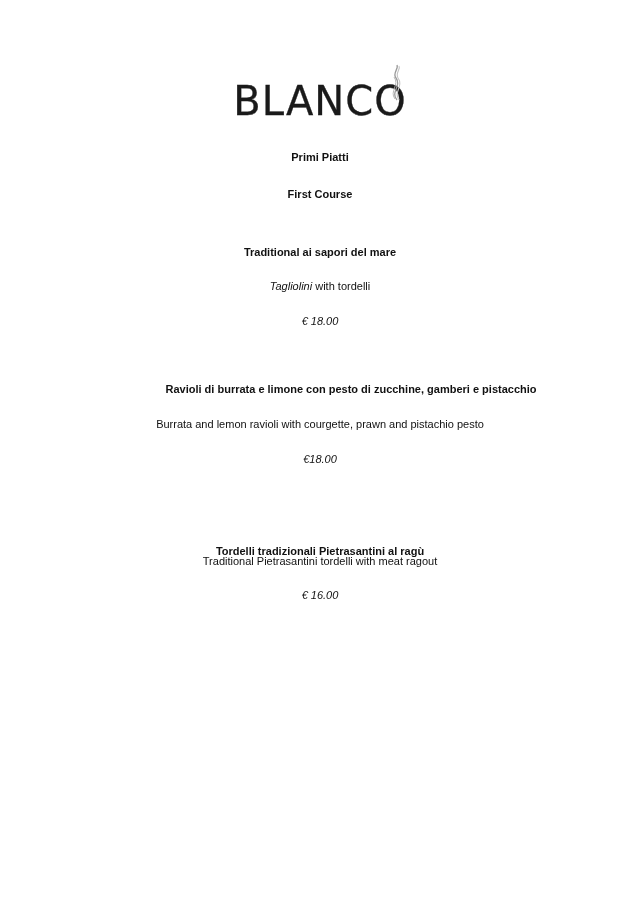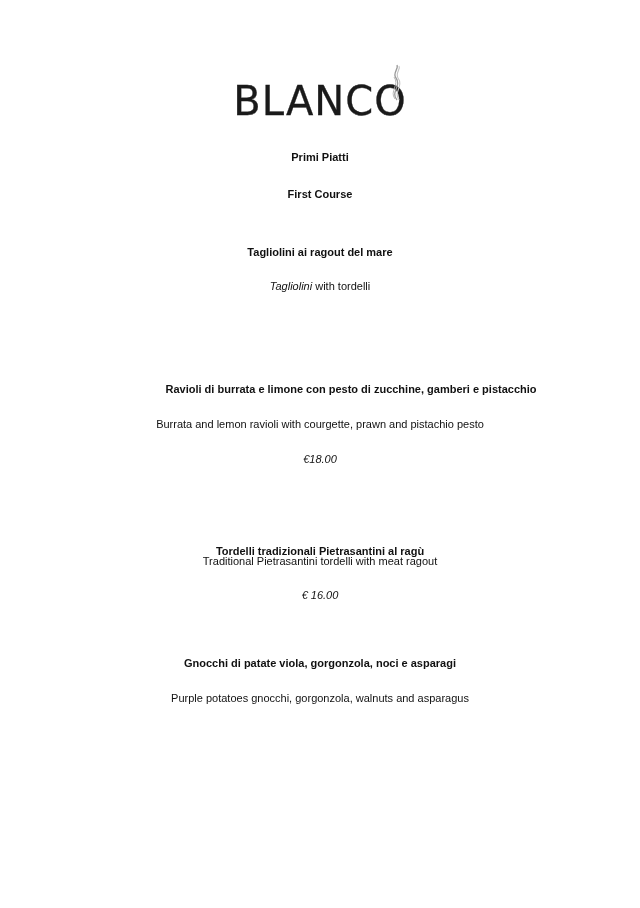--- a/index.html
+++ b/index.html
@@ -77,29 +77,28 @@
         <path d="M9 36 C 2 28, 14 22, 8 14 C 4 9, 11 5, 9 1" fill="none" stroke="#9a9a9a" stroke-width="1.3"></path>
         <path d="M11 36 C 5 28, 16 22, 10 14 C 7 9, 13 5, 11 2" fill="none" stroke="#c4c4c4" stroke-width="1.1"></path>
         <path d="M7 35 C 1 27, 12 21, 6 13" fill="none" stroke="#b0b0b0" stroke-width="0.9"></path>
       </svg>
     </div>
   </div>
 
   <div class="line bold" style="top:148px;">Primi Piatti</div>
   <div class="line bold" style="top:185px;">First Course</div>
 
-  <div class="line bold" style="top:243px;">Tagliolini ai ragout del mare</div>
+  <div class="line bold" style="top:243px;">Traditional ai sapori del mare</div>
   <div class="line" style="top:277px;">
     <span class="italic">Tagliolini</span><span> with tordelli</span>
   </div>
+  <div class="line italic" style="top:312px;">€ 18.00</div>
 
   <div class="line bold" style="top:380px;margin-left:31px;">Ravioli di burrata e limone con pesto di zucchine, gamberi e pistacchio</div>
   <div class="line" style="top:415px;">Burrata and lemon ravioli with courgette, prawn and pistachio pesto</div>
   <div class="line italic" style="top:450px;">€18.00</div>
 
   <div class="line bold" style="top:542px;">Tordelli tradizionali Pietrasantini al ragù</div>
   <div class="line" style="top:552px;">Traditional Pietrasantini tordelli with meat ragout</div>
   <div class="line italic" style="top:586px;">€ 16.00</div>
 
-  <div class="line bold" style="top:654px;">Gnocchi di patate viola, gorgonzola, noci e asparagi</div>
-  <div class="line" style="top:689px;">Purple potatoes gnocchi, gorgonzola, walnuts and asparagus</div>
 
 </div>
 
 </body></html>

